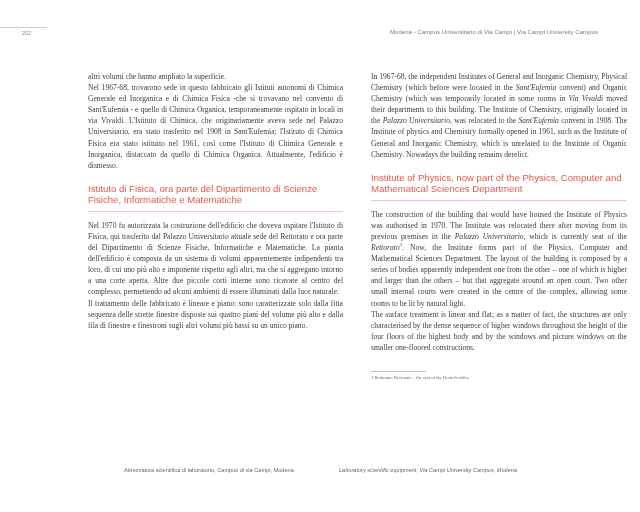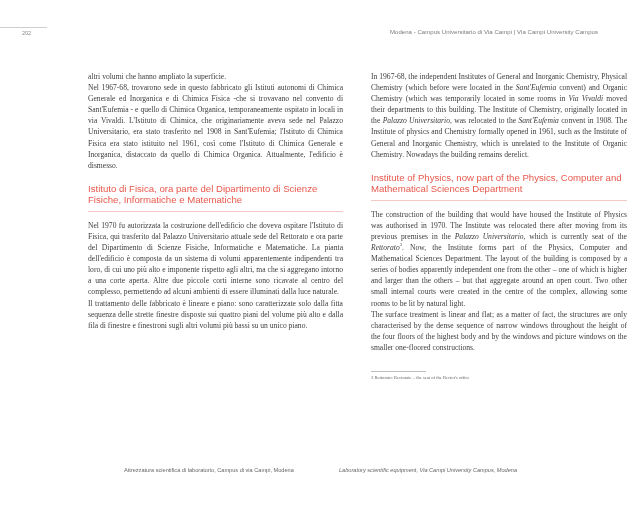--- a/index.html
+++ b/index.html
@@ -57,20 +57,20 @@
     <p>Nel 1970 fu autorizzata la costruzione dell'edificio che doveva ospitare l'Istituto di Fisica, qui trasferito dal Palazzo Universitario attuale sede del Rettorato e ora parte del Dipartimento di Scienze Fisiche, Informatiche e Matematiche. La pianta dell'edificio è composta da un sistema di volumi apparentemente indipendenti tra loro, di cui uno più alto e imponente rispetto agli altri, ma che si aggregano intorno a una corte aperta. Altre due piccole corti interne sono ricavate al centro del complesso, permettendo ad alcuni ambienti di essere illuminati dalla luce naturale.</p>
     <p>Il trattamento delle fabbricato è lineare e piano: sono caratterizzate solo dalla fitta sequenza delle strette finestre disposte sui quattro piani del volume più alto e dalla fila di finestre e finestroni sugli altri volumi più bassi su un unico piano.</p>
   </div>
 </div>
 
 <div class="col right">
   <p><span>In 1967-68, the independent Institutes of General and Inorganic Chemistry, Physical Chemistry (which before were located in the </span><em>Sant'Eufemia</em><span> convent) and Organic Chemistry (which was temporarily located in some rooms in </span><em>Via Vivaldi</em><span> moved their departments to this building. The Institute of Chemistry, originally located in the </span><em>Palazzo Universitario</em><span>, was relocated to the </span><em>Sant'Eufemia</em><span> convent in 1908. The Institute of physics and Chemistry formally opened in 1961, such as the Institute of General and Inorganic Chemistry, which is unrelated to the Institute of Organic Chemistry. Nowadays the building remains derelict.</span></p>
   <div class="section-heading">Institute of Physics, now part of the Physics, Computer and Mathematical Sciences Department</div>
   <div class="para-block">
     <p><span>The construction of the building that would have housed the Institute of Physics was authorised in 1970. The Institute was relocated there after moving from its previous premises in the </span><em>Palazzo Universitario</em><span>, which is currently seat of the </span><em>Rettorato</em><sup>3</sup><span>. Now, the Institute forms part of the Physics, Computer and Mathematical Sciences Department. The layout of the building is composed by a series of bodies apparently independent one from the other – one of which is higher and larger than the others – but that aggregate around an open court. Two other small internal courts were created in the centre of the complex, allowing some rooms to be lit by natural light.</span></p>
-    <p>The surface treatment is linear and flat; as a matter of fact, the structures are only characterised by the dense sequence of narrow windows throughout the height of the four floors of the highest body and by the windows and picture windows on the smaller one-floored constructions.</p>
+    <p>The surface treatment is linear and flat; as a matter of fact, the structures are only characterised by the dense sequence of higher windows throughout the height of the four floors of the highest body and by the windows and picture windows on the smaller one-floored constructions.</p>
   </div>
   <div class="footnote-rule"></div>
   <div class="footnote">3  Rettorato: Rectorate – the seat of the Rector's office</div>
 </div>
 
 <div class="caption left">Attrezzatura scientifica di laboratorio, Campus di via Campi, Modena</div>
 <div class="caption right">Laboratory scientific equipment, Via Campi University Campus, Modena</div>
 
 </body></html>

